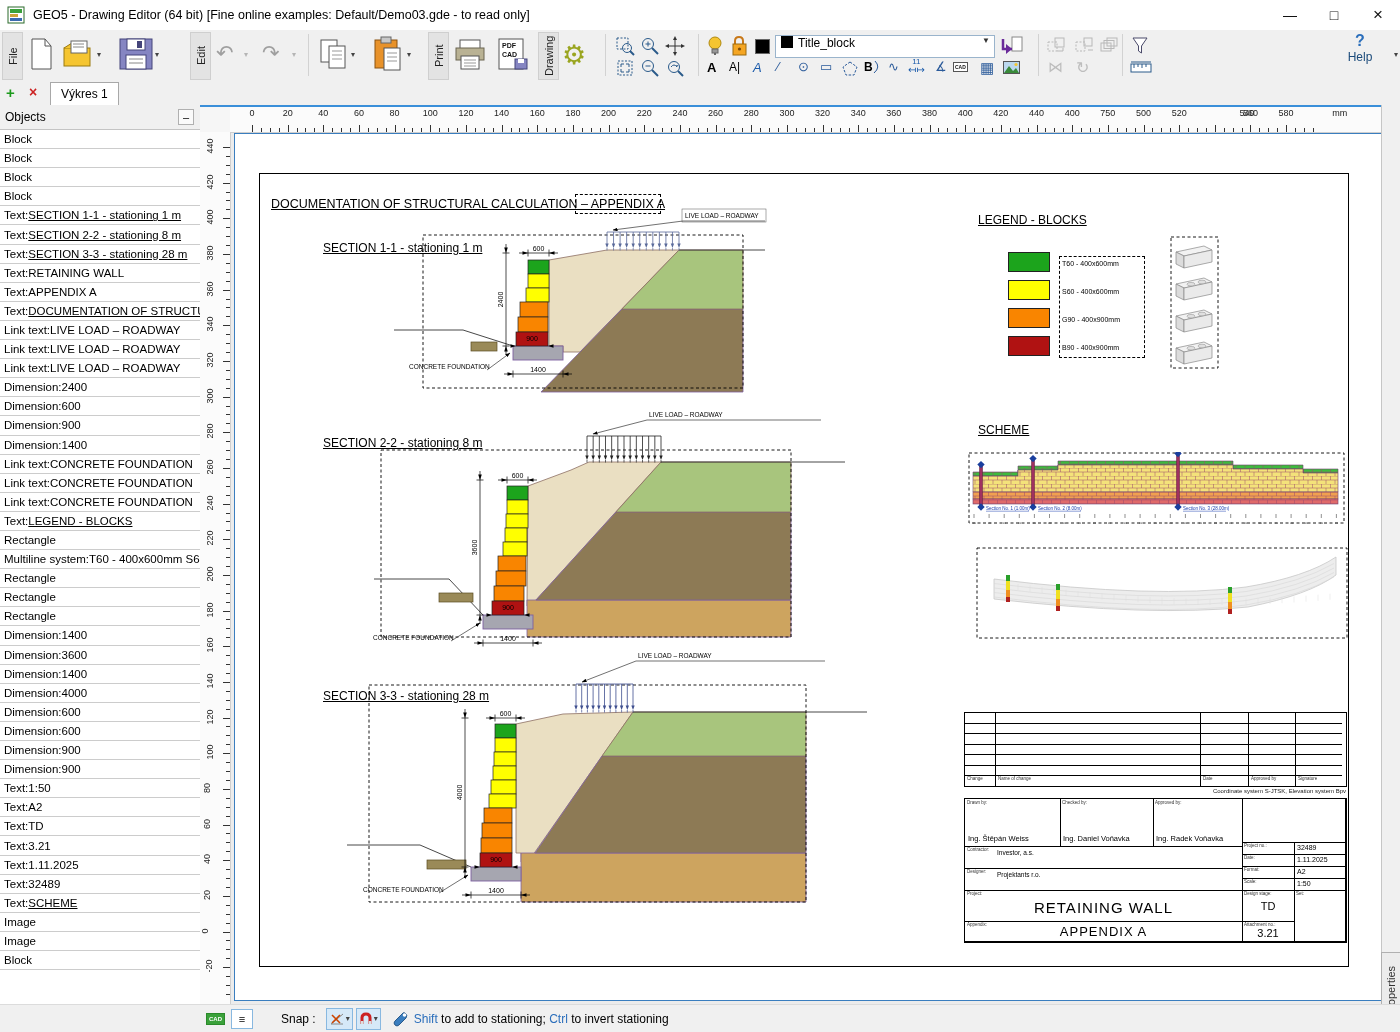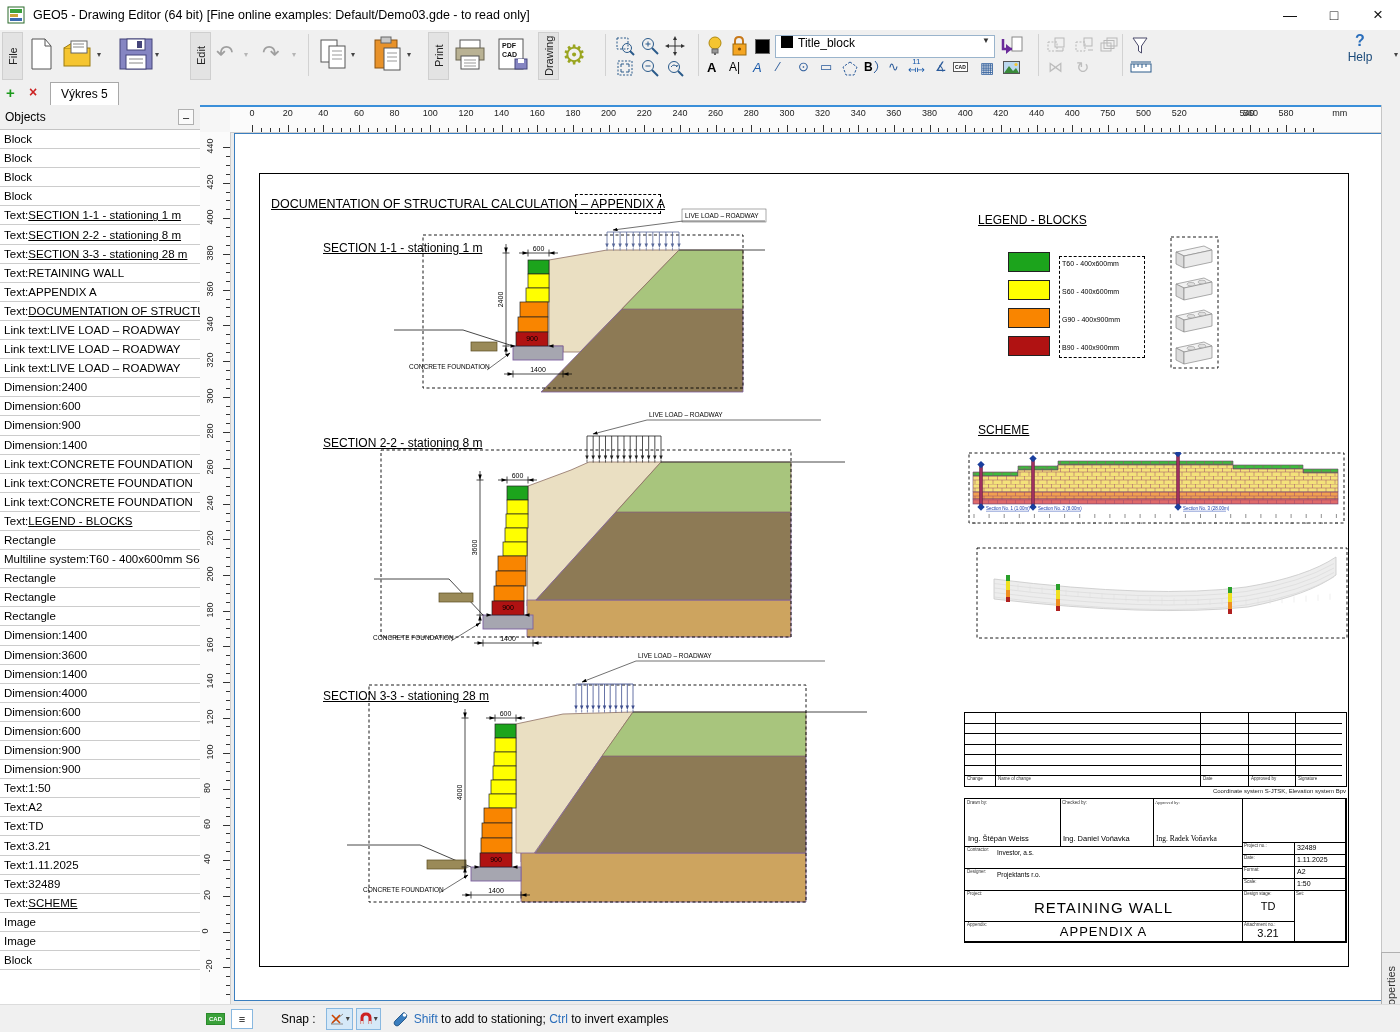--- a/index.html
+++ b/index.html
@@ -347,21 +347,21 @@
   <div id="helpzone">
     <div class="q">?</div>
     <div class="h">Help</div>
     <div class="drop" style="position:absolute;right:-8px;top:18px">▾</div>
   </div>
 </div>
 
 <div id="tabstrip">
   <div id="tabplus">+</div>
   <div id="tabclose">×</div>
-  <div id="tab1">Výkres 5</div>
+  <div id="tab1">Výkres 1</div>
 </div>
 
 <div id="leftpanel">
   <div id="objhead">
     <span>Objects</span>
     <span id="objmin">–</span>
   </div>
   <div id="objlist">
       <div class="objrow">
         <span></span>
@@ -1305,21 +1305,21 @@
         <div id="coordnote">Coordinate system S-JTSK, Elevation system Bpv</div>
         <div id="tbmain">
             <div class="tc" style="left: 0px; top: 0px; width: 95px; height: 47px;">
               <span class="lab">Drawn by:</span>
               <span class="val" style="left: 3px; top: 35px; font-size: 7.5px;">Ing. Štěpán Weiss</span>
             </div>
             <div class="tc" style="left: 95px; top: 0px; width: 93px; height: 47px;">
               <span class="lab">Checked by:</span>
               <span class="val" style="left: 3px; top: 35px; font-size: 7.5px;">Ing. Daniel Voňavka</span>
             </div>
-            <div class="tc" style="left: 188px; top: 0px; width: 89px; height: 47px; font-family: Liberation Serif, serif;">
+            <div class="tc" style="left: 188px; top: 0px; width: 89px; height: 47px;">
               <span class="lab">Approved by:</span>
               <span class="val" style="left: 3px; top: 35px; font-size: 7.5px;">Ing. Radek Voňavka</span>
             </div>
             <div class="tc" style="left: 277px; top: 0px; width: 103px; height: 43px;"></div>
             <div class="tc" style="left: 0px; top: 47px; width: 277px; height: 22px;">
               <span class="lab">Contractor:</span>
               <span class="val" style="left: 32px; top: 3px; font-size: 6.5px;">Investor, a.s.</span>
             </div>
             <div class="tc" style="left: 0px; top: 69px; width: 277px; height: 22px;">
               <span class="lab">Designer:</span>
@@ -1403,15 +1403,15 @@
       <rect x="1.8" y="9" width="2.6" height="3" fill="#dddddd"></rect>
         <rect x="9.8" y="9" width="2.6" height="3" fill="#dddddd"></rect>
     </svg>
     <span class="drop">▾</span>
   </span>
   <svg width="16" height="16" style="margin:0 6px 0 8px">
     <path d="M13 2 Q16 4 14 7 L7 14 Q5 16 3 14 Q1 12 3 10 L10 3 Q11 1 13 2" fill="#3a7ebf" stroke="#2a5a8a"></path>
     <circle cx="12.5" cy="4" r="1.8" fill="#fff"></circle>
   </svg>
   <span>
-    <span class="blue">Shift</span><span> to add to stationing; </span><span class="blue">Ctrl</span><span> to invert examples</span>
+    <span class="blue">Shift</span><span> to add to stationing; </span><span class="blue">Ctrl</span><span> to invert stationing</span>
   </span>
 </div>
 
 </body></html>

